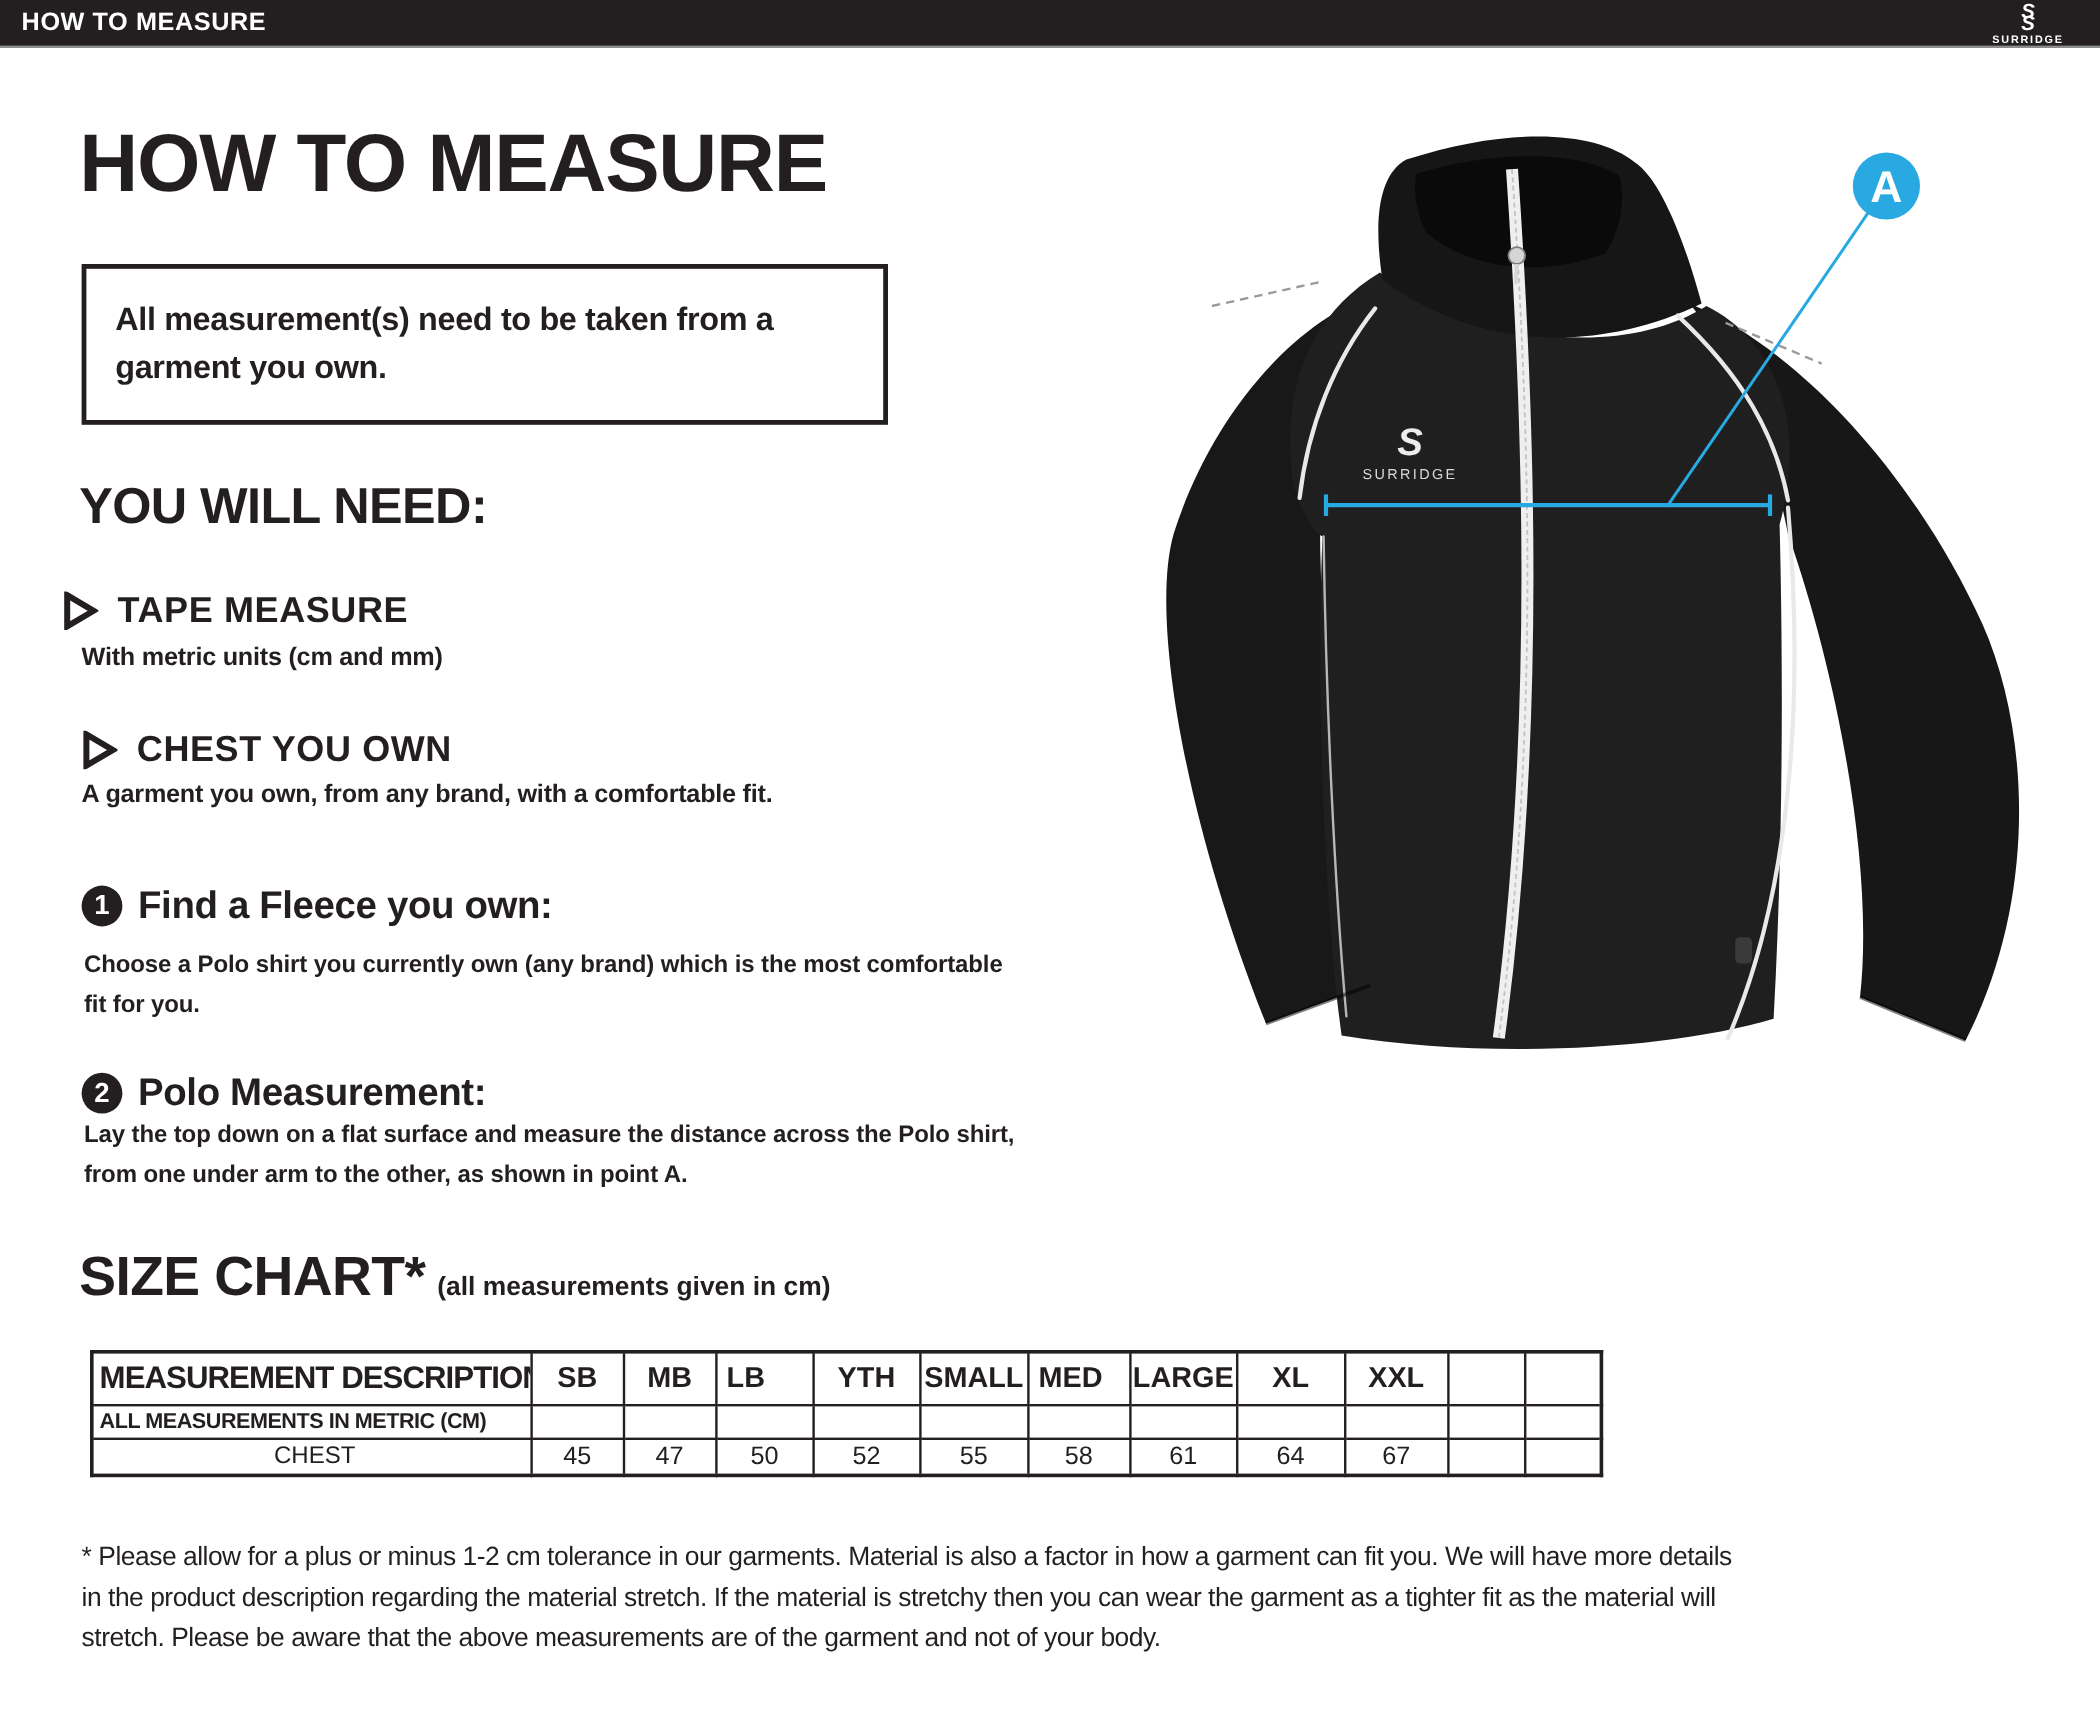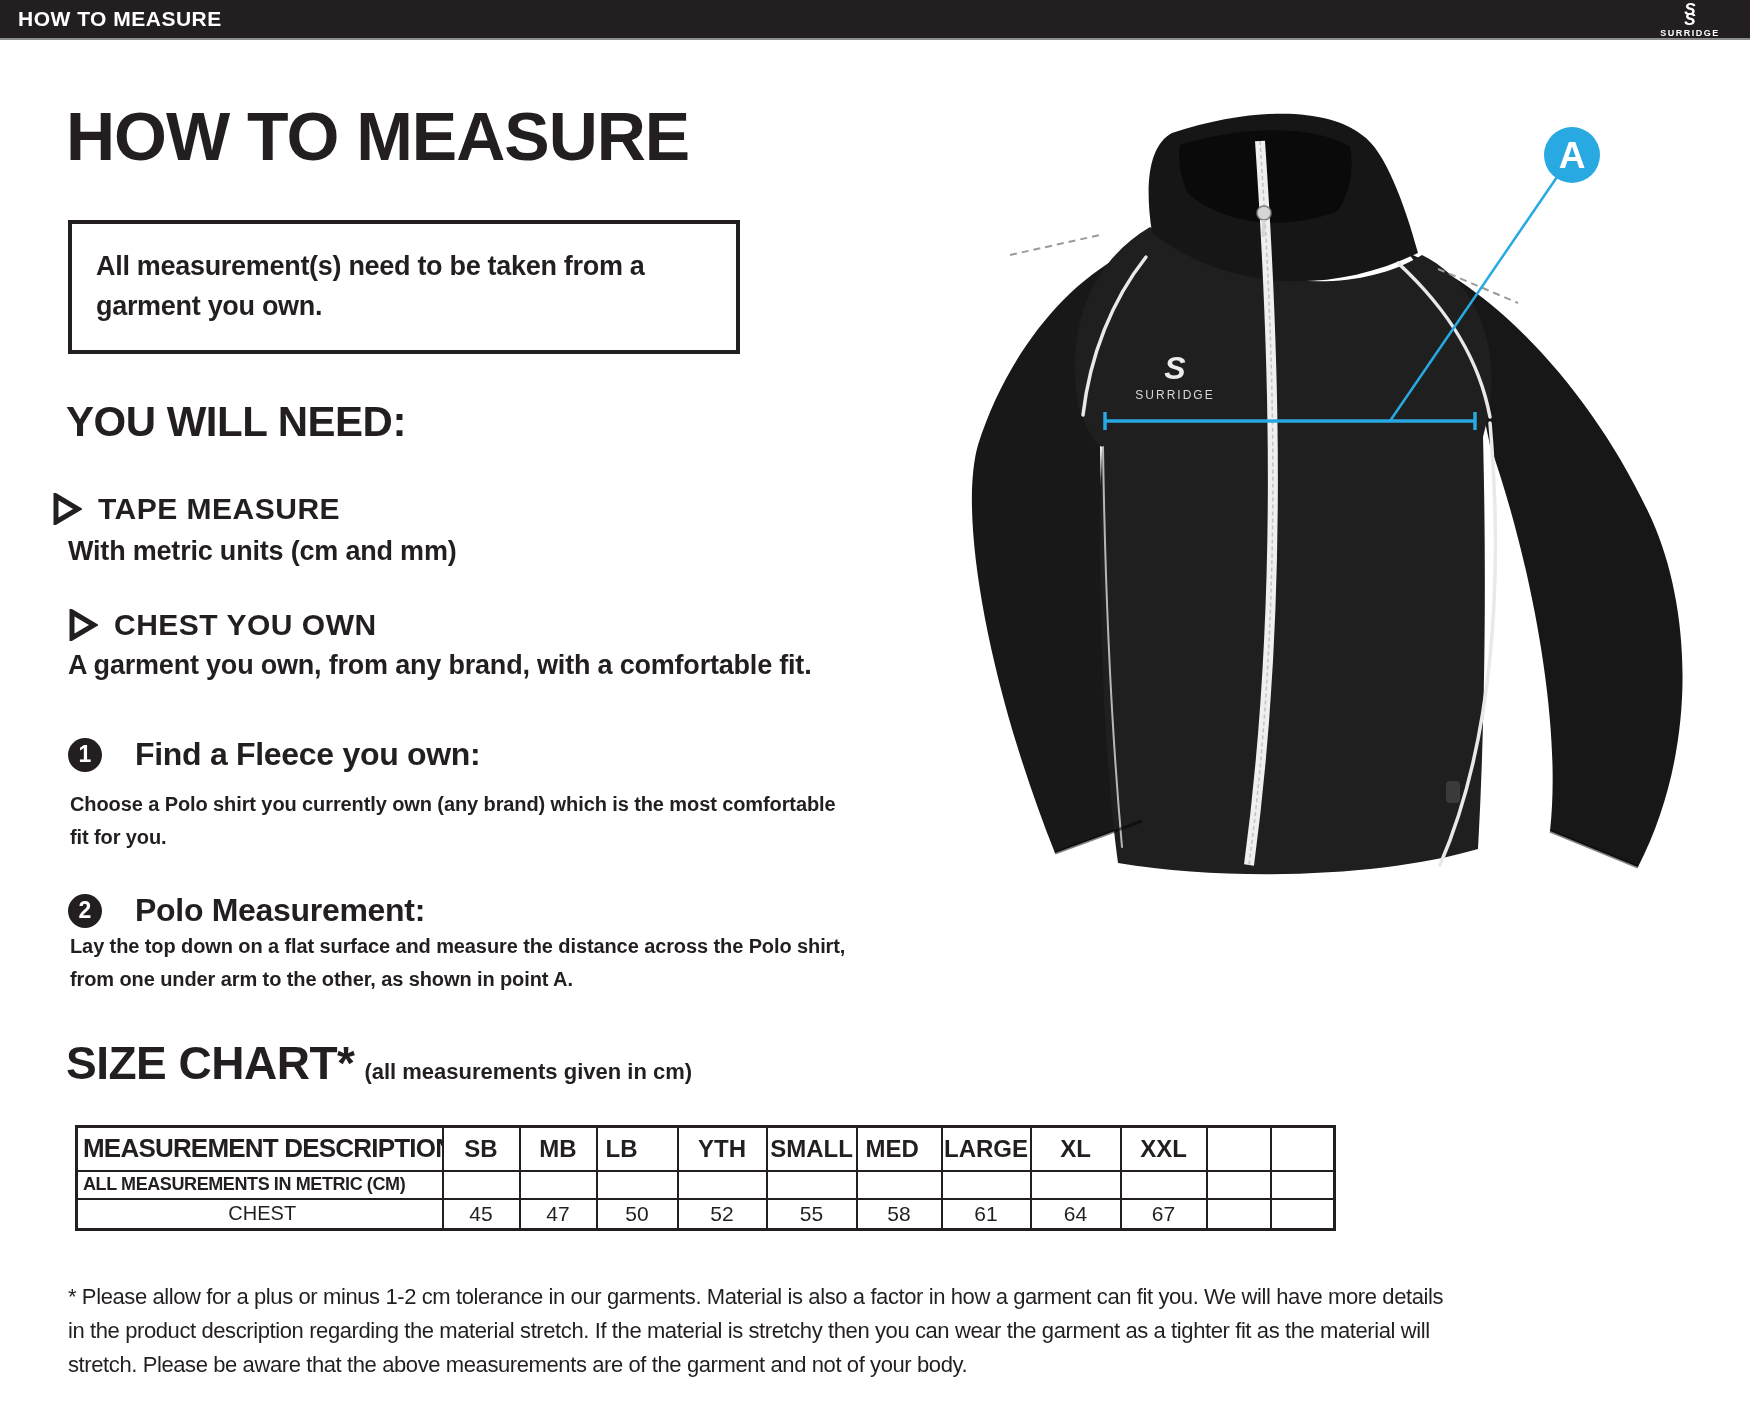--- a/index.html
+++ b/index.html
@@ -14,29 +14,29 @@
 
   
   .abs{position:absolute;}
   .page-title{left:66px;top:100px;font-size:68px;line-height:72px;font-weight:bold;letter-spacing:-1px;margin:0;}
   .notice-box{left:68px;top:220px;width:672px;border:4px solid #231f20;box-sizing:border-box;
               padding:22px 24px 24px 24px;}
   .notice-text{font-size:27px;line-height:40px;font-weight:bold;letter-spacing:-.3px;}
   .ywn-heading{left:66px;top:398px;font-size:42px;font-weight:bold;letter-spacing:-.5px;margin:0;}
   .need-item{display:flex;align-items:center;gap:16px;}
   .need-item .label{font-size:30px;font-weight:bold;letter-spacing:.5px;}
-  .need-desc{font-size:27px;font-weight:bold;letter-spacing:-.2px;}
+  .need-desc{font-size:21px;font-weight:bold;letter-spacing:-.2px;}
   #need1{left:52px;top:492px;} #need1d{left:68px;top:536px;}
   #need2{left:68px;top:608px;} #need2d{left:68px;top:650px;}
   .tri{display:block;}
 
   .step-head{display:flex;align-items:center;gap:13px;}
   .step-badge{width:34px;height:34px;border-radius:50%;background:#231f20;color:#fff;
               display:flex;align-items:center;justify-content:center;font-size:23px;font-weight:bold;flex:0 0 auto;}
-  .step-title{font-size:32px;font-weight:bold;letter-spacing:-.3px;margin-left:20px;}
+  .step-title{font-size:32px;font-weight:bold;letter-spacing:-.3px;}
   .step-desc{font-size:20px;font-weight:bold;line-height:33px;max-width:778px;letter-spacing:-.1px;}
   #step1{left:68px;top:736px;} #step1d{left:70px;top:788px;}
   #step2{left:68px;top:892px;} #step2d{left:70px;top:930px;}
 
   .sc-heading{left:66px;top:1036px;display:flex;align-items:baseline;gap:10px;}
   .sc-title{font-size:46px;font-weight:bold;letter-spacing:-.5px;}
   .sc-sub{font-size:22px;font-weight:bold;}
 
   
   .size-table{left:75px;top:1125px;border-collapse:collapse;table-layout:fixed;width:1258px;

